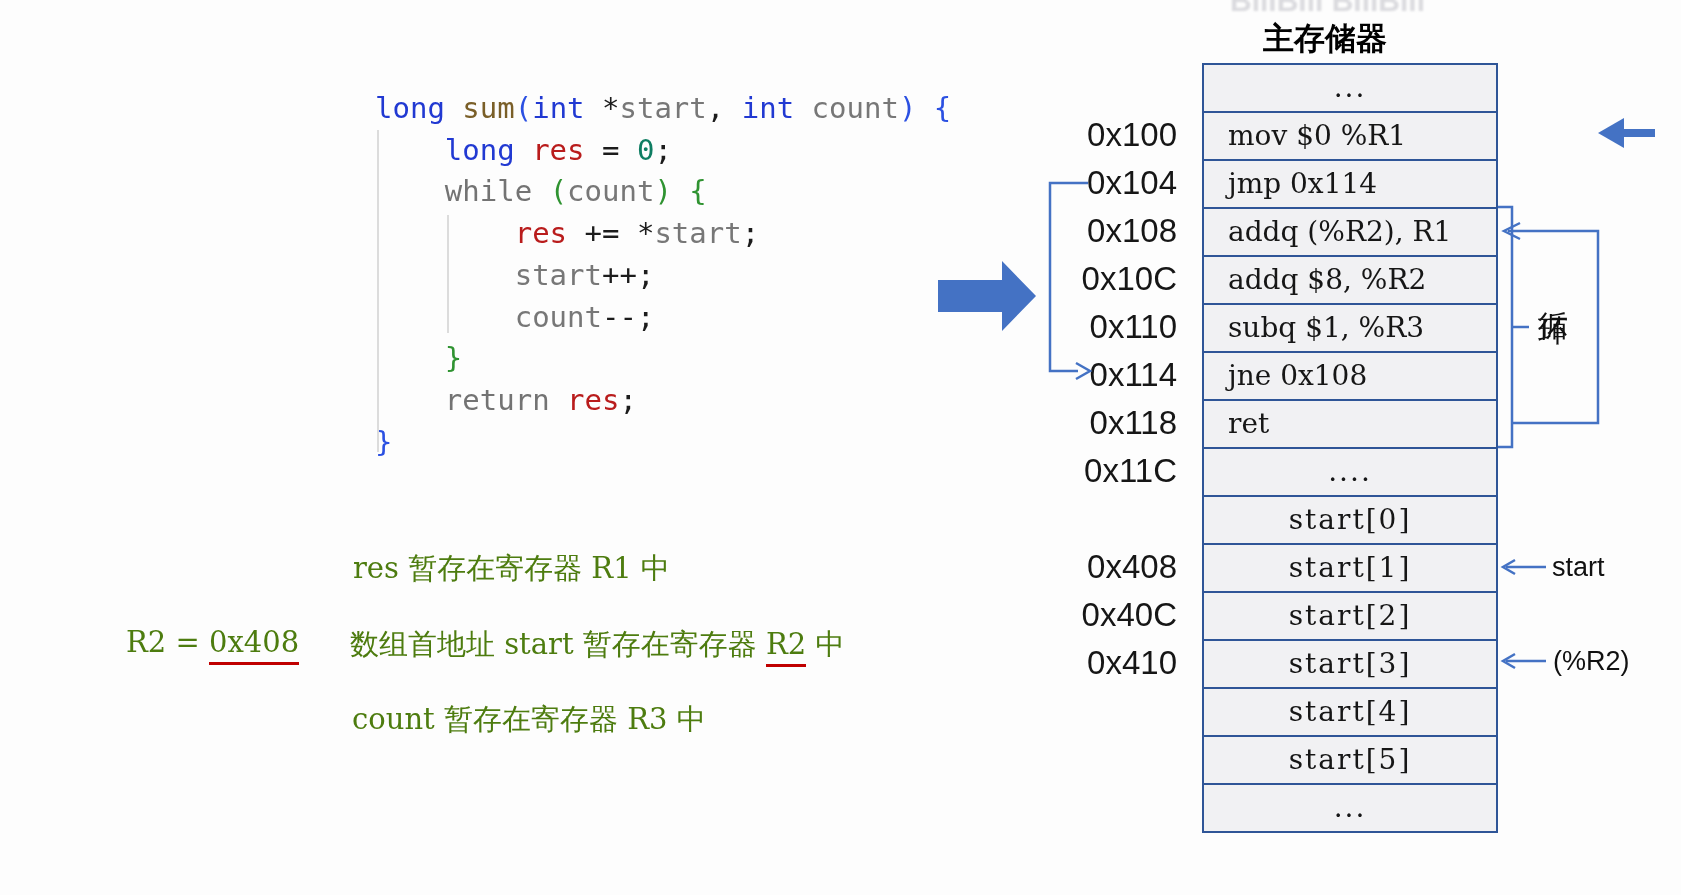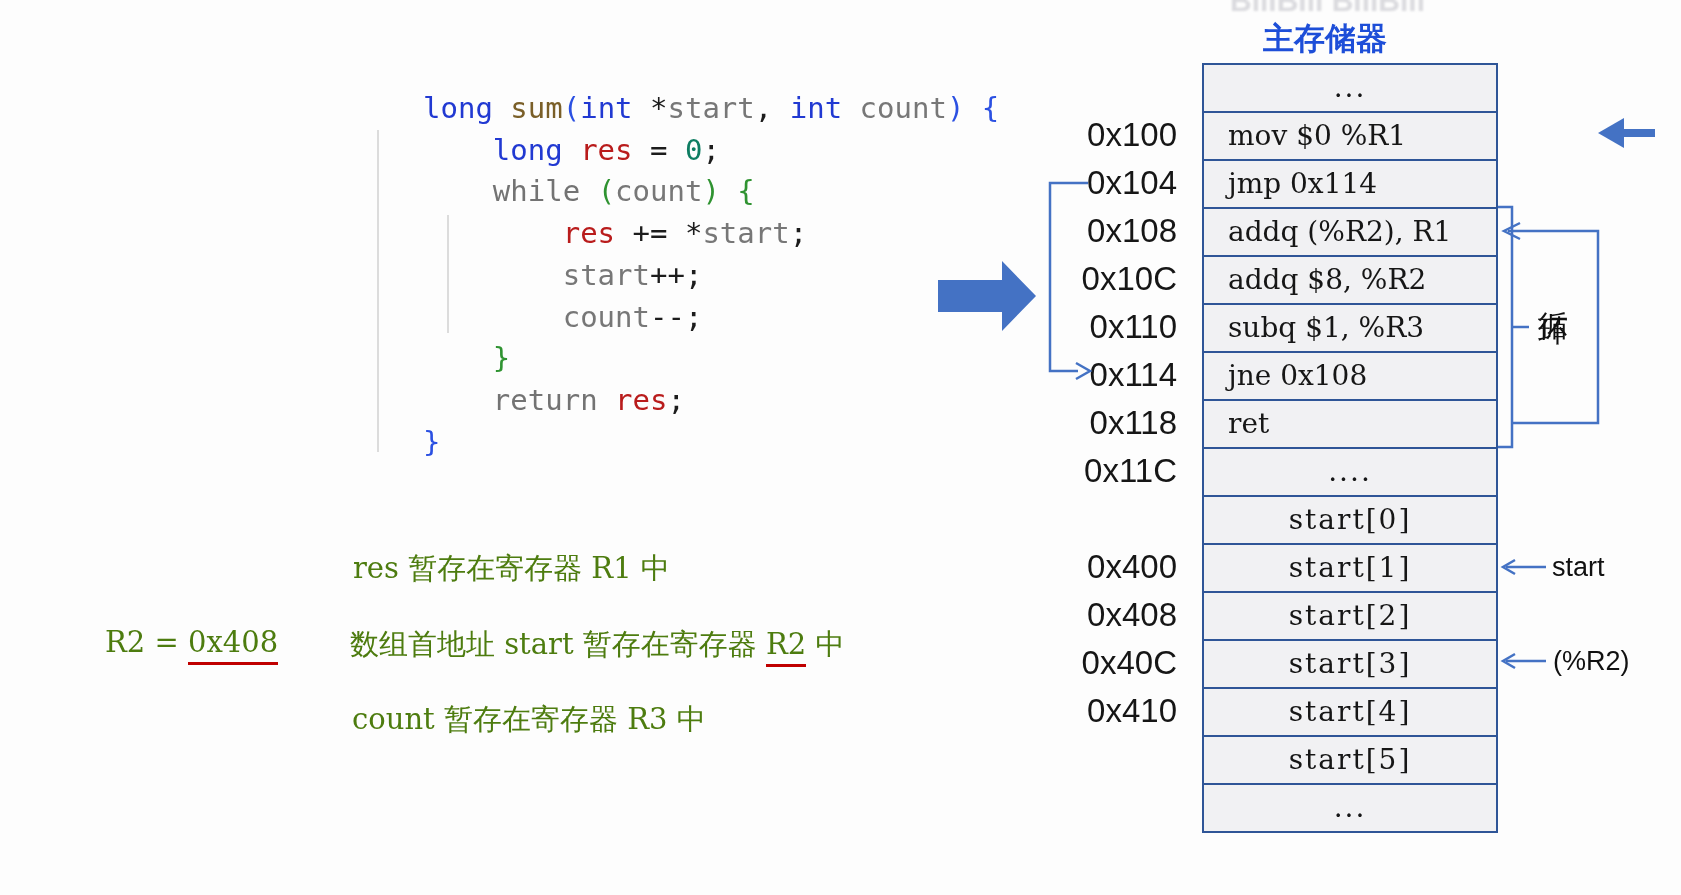--- a/index.html
+++ b/index.html
@@ -10,37 +10,37 @@
     overflow:hidden;
     font-family:"Liberation Sans", sans-serif;
   }
   
   .code-block{
     position:absolute;left:375px;top:88px;
     font-family:"DejaVu Sans Mono", monospace;
     font-size:29px;line-height:41.7px;
     white-space:pre;
   }
-  .code-line{white-space:pre;margin-left:48px;}
+  .code-line{white-space:pre;}
   .tok-kw{color:#2139d2;}
   .tok-fn{color:#7a5f28;}
   .tok-b1{color:#2b50e2;}
   .tok-b2{color:#2f9331;}
   .tok-ctrl{color:#737373;}
   .tok-var{color:#b91c1c;}
   .tok-param{color:#777777;}
   .tok-num{color:#0e7d62;}
   .tok-plain{color:#1c1c1c;}
   .indent-guide{position:absolute;width:0;border-left:2px solid #dcdcdc;}
   .guide-1{left:377px;top:130px;height:322px;}
   .guide-2{left:447px;top:215px;height:118px;}
   
   .mem-title{
     position:absolute;left:1177px;top:18px;width:296px;
-    text-align:center;font-size:31px;font-weight:bold;color:#1d4ed8;
+    text-align:center;font-size:31px;font-weight:bold;color:#000000;
     font-family:"Liberation Sans", sans-serif;
   }
   .mem-table{position:absolute;left:1202px;top:63px;width:296px;}
   .mem-row{
     box-sizing:border-box;
     width:296px;height:50px;margin-top:-2px;
     border:2px solid #2f5597;
     background:#f1f1f3;
     font-family:"DejaVu Serif", serif;
     font-size:28px;color:#161616;
@@ -71,21 +71,21 @@
     font-family:"Liberation Sans", sans-serif;white-space:nowrap;
   }
   .start-label{left:1552px;top:552px;}
   .r2ptr-label{left:1553px;top:646px;}
   
   .note{
     position:absolute;font-family:"DejaVu Serif", serif;
     font-size:29px;color:#4d7c0f;white-space:nowrap;
   }
   .note-1{left:353px;top:549px;}
-  .r2-value{left:105px;top:625px;}
+  .r2-value{left:126px;top:625px;}
   .note-2{left:350px;top:625px;}
   .note-3{left:352px;top:700px;}
   .red-underline{
     border-bottom:3px solid #c00000;
     padding-bottom:3px;
   }
   
   .watermark{
     position:absolute;left:1230px;top:-16px;width:340px;height:34px;
     font-size:30px;font-weight:bold;color:rgba(190,190,196,0.55);
@@ -109,21 +109,20 @@
       <div class="addr"></div>
       <div class="addr">0x100</div>
       <div class="addr">0x104</div>
       <div class="addr">0x108</div>
       <div class="addr">0x10C</div>
       <div class="addr">0x110</div>
       <div class="addr">0x114</div>
       <div class="addr">0x118</div>
       <div class="addr">0x11C</div>
       <div class="addr"></div>
-      <div class="addr">0x400</div>
       <div class="addr">0x408</div>
       <div class="addr">0x40C</div>
       <div class="addr">0x410</div>
       <div class="addr"></div>
     </div>
   <div class="mem-table">
       <div class="mem-row center">...</div>
       <div class="mem-row">mov $0 %R1</div>
       <div class="mem-row">jmp 0x114</div>
       <div class="mem-row">addq (%R2), R1</div>

